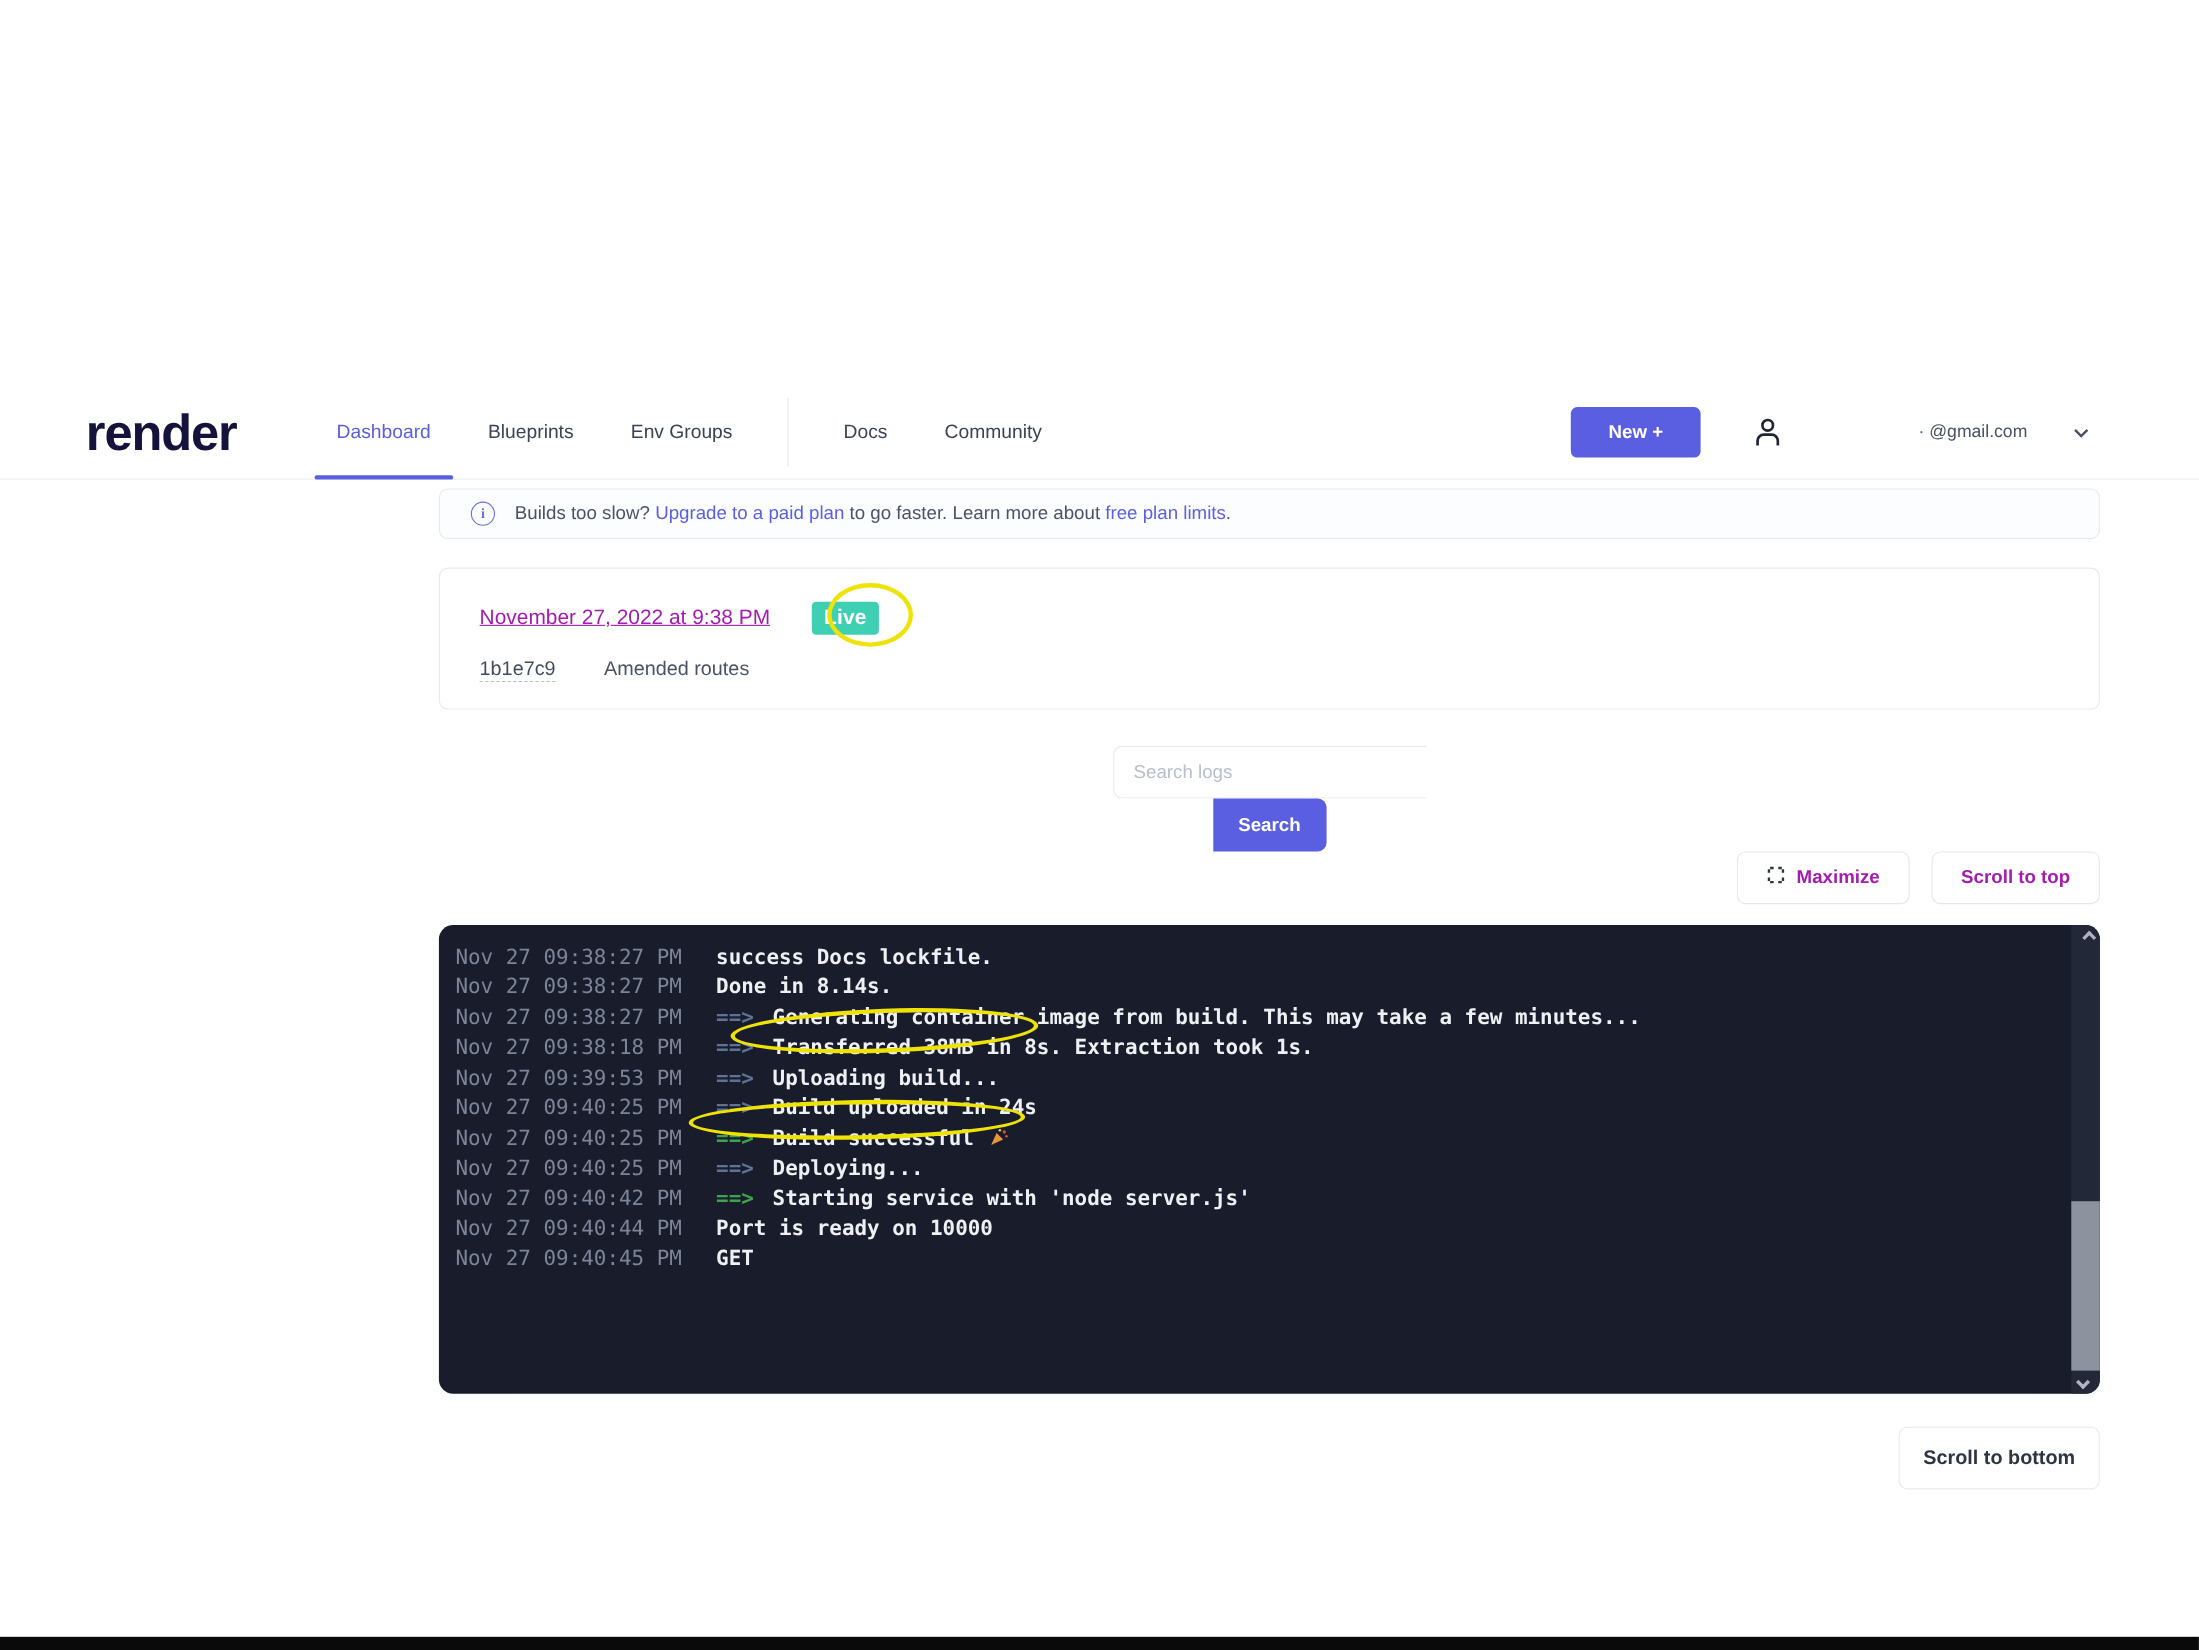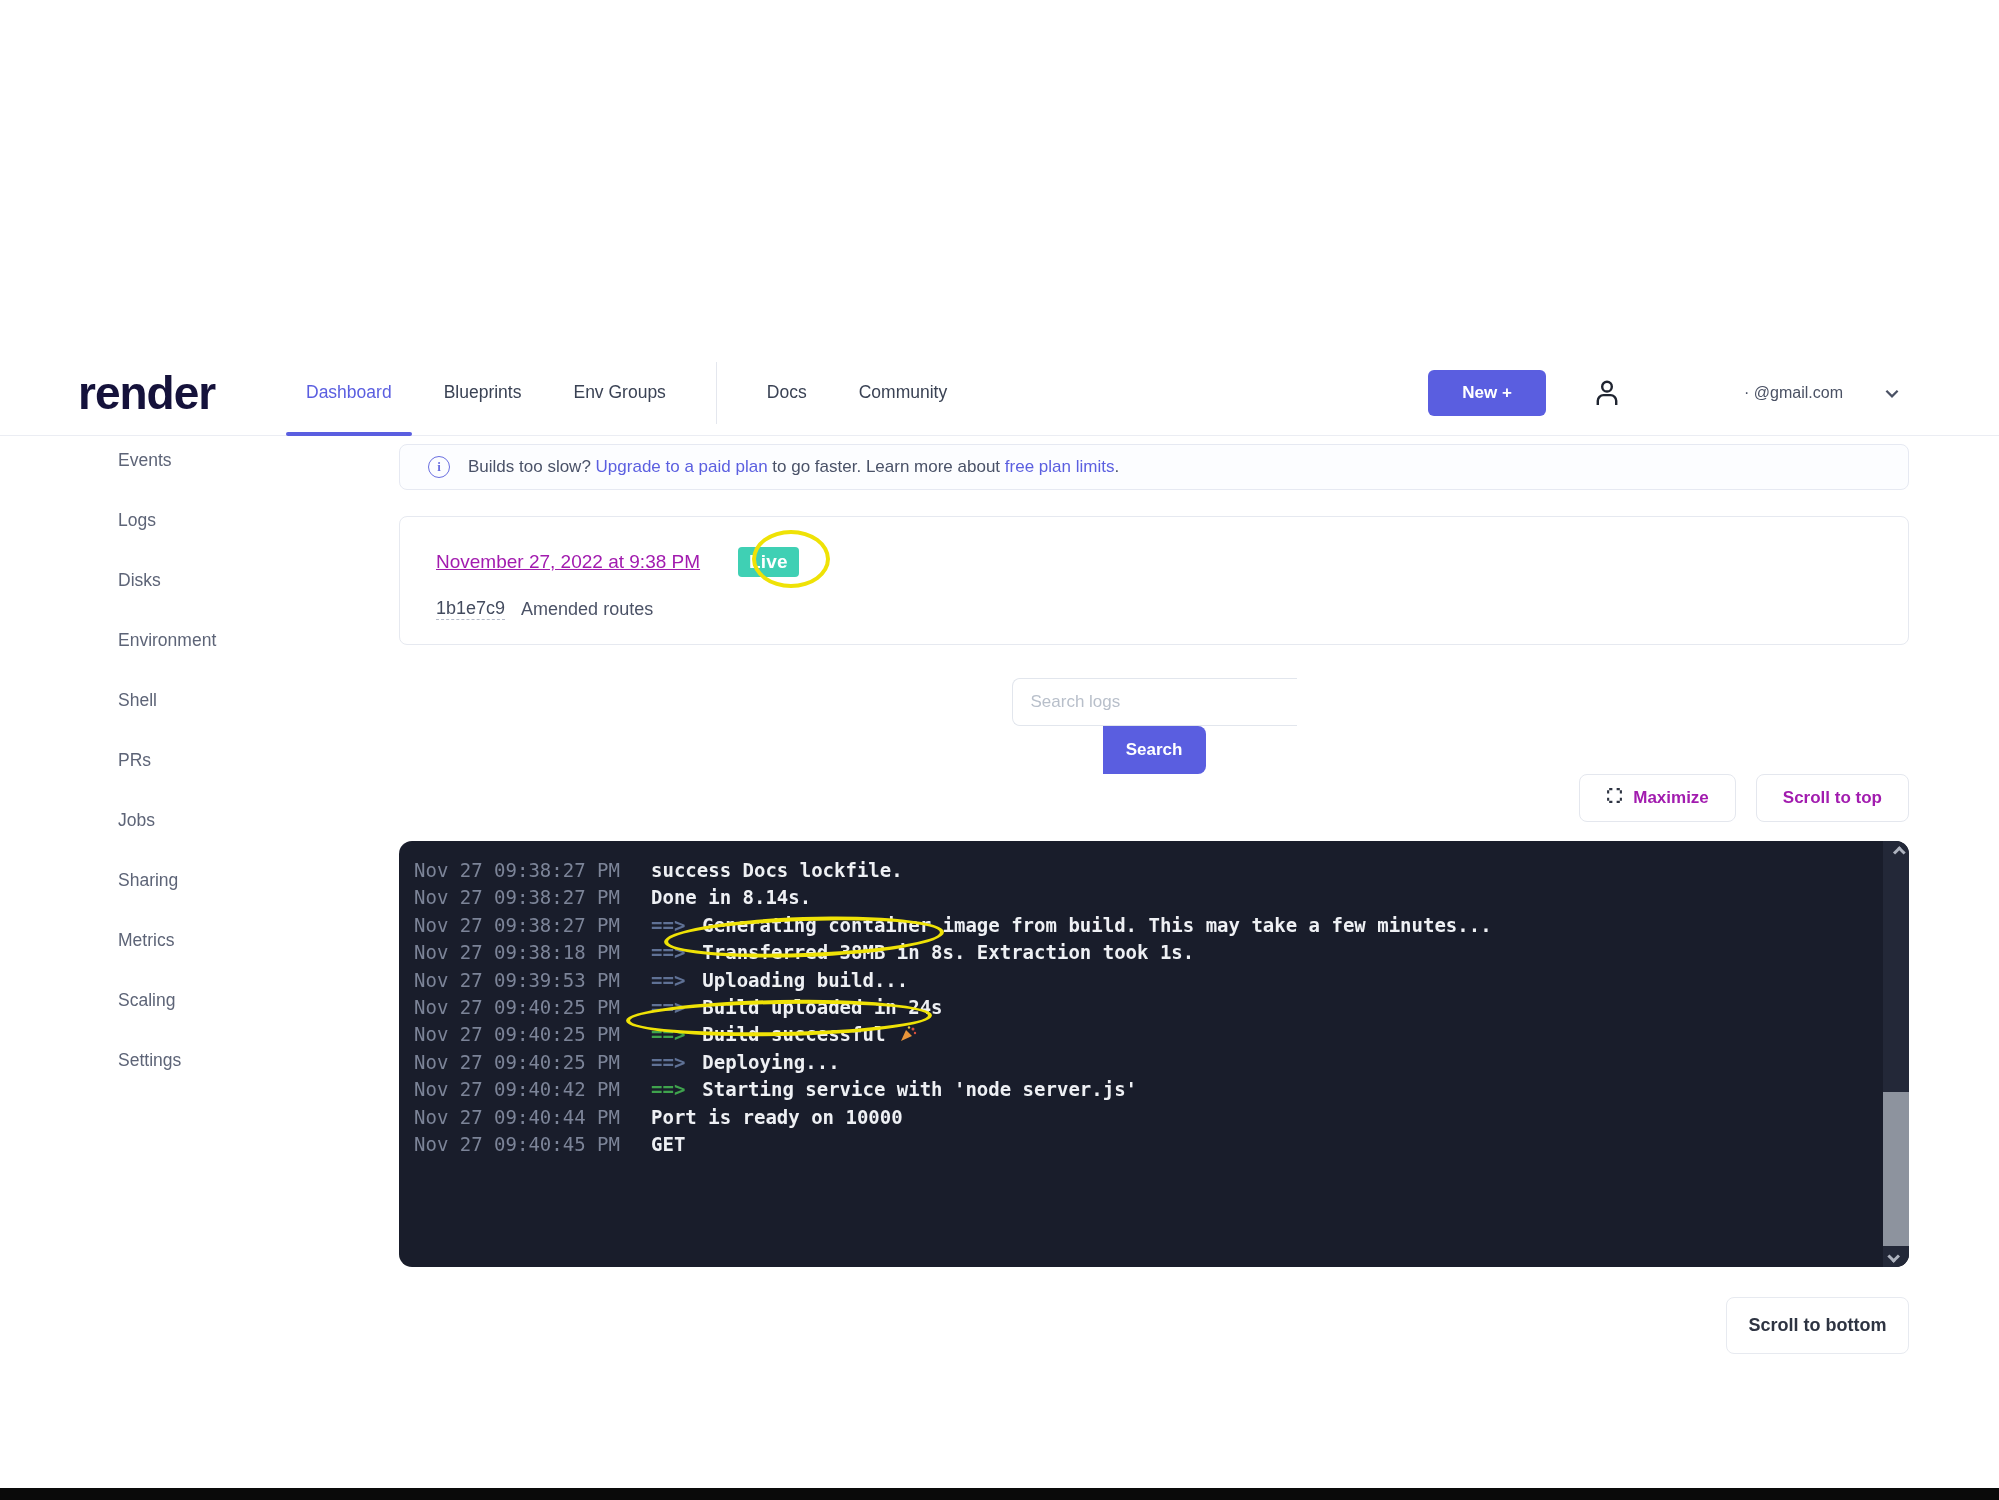--- a/index.html
+++ b/index.html
@@ -38,21 +38,21 @@
                font-family:"Liberation Serif", serif; flex:0 0 auto; }
   .banner-text { margin-left:18px; font-size:17px; color:#4a5268; }
   .banner-link { color:#5b5fe0; cursor:pointer; }
 
   .deploy-card { height:129px; background:#fff; border:1px solid #e6e9f0; border-radius:8px;
                  padding:30px 36px 0 36px; margin-bottom:33px; }
   .deploy-top { display:flex; align-items:center; }
   .deploy-date { font-size:19px; color:#a21caf;text-decoration:underline; }
   .live-badge { margin-left:38px; background:#3fd0b4; color:#ffffff; font-size:19px; font-weight:600;
                 padding:4px 11px; border-radius:4px; letter-spacing:.2px; }
-  .deploy-commit { margin-top:21px; display:flex; align-items:flex-end; font-size:18px; color:#4b5266; }
+  .deploy-commit { margin-top:21px; display:flex; align-items:flex-start; font-size:18px; color:#4b5266;gap:28px; }
   .commit-hash { border-bottom:1px dashed #b6bcc9; color:#434b5e; }
   .commit-msg { margin-left:16px; }
 
   .toolbar { display:flex; align-items:center; margin-bottom:19px;flex-direction:column; }
   .search-input { width:285px; height:48px; border:1px solid #e2e6ed; border-right:none;
                   border-radius:8px 0 0 8px; padding:0 18px; font-size:17px; color:#333; outline:none;
                   font-family:"Liberation Sans", sans-serif; }
   .search-input::placeholder { color:#b8bfca; }
   .search-btn { width:103px; height:48px; background:#5a5ee0; color:#fff; font-size:17px; font-weight:600;
                 border:none; border-radius:0 8px 8px 0; cursor:pointer; }
@@ -118,33 +118,20 @@
       </span>
       <span class="user-email">· @gmail.com</span>
       <span class="nav-chevron">
         <svg width="18" height="18" viewBox="0 0 16 16" fill="none" stroke="#4a5164" stroke-width="2">
           <path d="M3 6 l5 5 5-5"></path>
         </svg>
       </span>
     </div>
   </div>
 
-  <div class="sidebar">
-      <div class="side-item">Events</div>
-      <div class="side-item">Logs</div>
-      <div class="side-item">Disks</div>
-      <div class="side-item">Environment</div>
-      <div class="side-item">Shell</div>
-      <div class="side-item">PRs</div>
-      <div class="side-item">Jobs</div>
-      <div class="side-item">Sharing</div>
-      <div class="side-item">Metrics</div>
-      <div class="side-item">Scaling</div>
-      <div class="side-item">Settings</div>
-    </div>
 
   <div class="main">
 
     <div class="banner">
       <span class="info-icon">i</span>
       <span class="banner-text">
         <span>Builds too slow? </span><span class="banner-link">Upgrade to a paid plan</span><span> to go faster. Learn more about </span><span class="banner-link">free plan limits</span><span>.</span>
       </span>
     </div>
 

